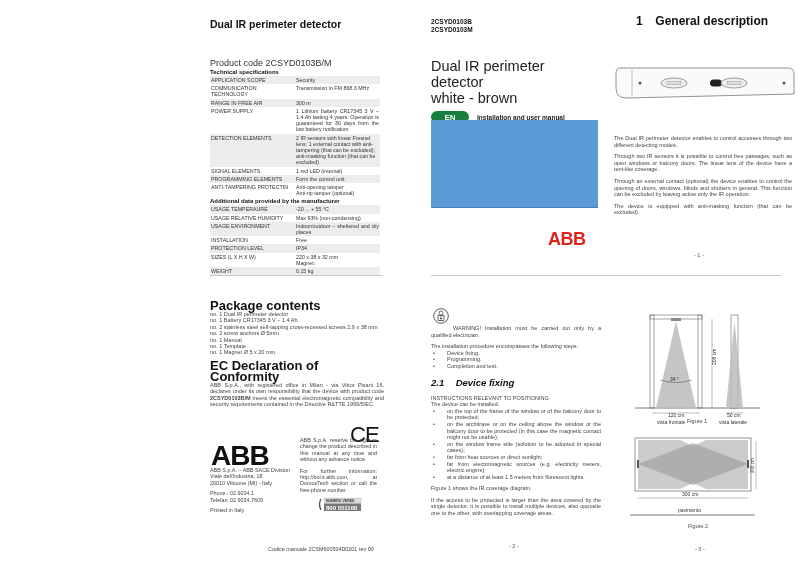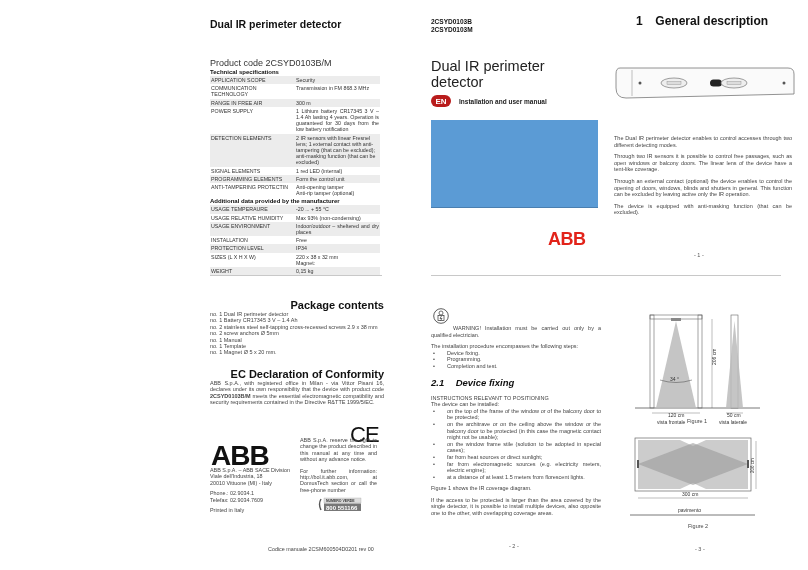--- a/index.html
+++ b/index.html
@@ -17,36 +17,36 @@
     table.spec td { vertical-align: top; padding: 1px 1px; line-height: 6.2px; }
     table.spec td.k { width: 85px; text-transform: uppercase; }
     table.spec tr.shade td { background: #ececec; }
     .just { text-align: justify; }
 
     
     #pB { left: 431px; top: 18px; width: 165px; }
     .codes { font-weight: bold; font-size: 6.5px; line-height: 8px; color: #111; }
     .cover-title { font-size: 14.5px; line-height: 16px; color: #222; margin-top: 24px; }
     .en-row { display: flex; align-items: center; margin-top: 5px; }
-    .en-badge { width: 20px; height: 12px; border-radius: 6px; background: #b91c1c; color: #fff; font-weight: bold; font-size: 8px; display: flex; align-items: center; justify-content: center; }
+    .en-badge { width: 38px; height: 12px; border-radius: 6px; background: #15803d; color: #fff; font-weight: bold; font-size: 8px; display: flex; align-items: center; justify-content: center; }
     .en-label { font-weight: bold; font-size: 6.5px; margin-left: 8px; color: #222; }
     .blue-box { position: absolute; left: 431px; top: 120px; width: 167px; height: 88px; background: #5b9bd5; border-bottom: 1px solid #4a7fb0; }
     .abb-red { position: absolute; left: 548px; top: 229px; font-weight: bold; font-size: 18px; color: #e2231a; letter-spacing: -0.5px; font-family: "Liberation Sans", sans-serif; }
 
     
     #pC { left: 636px; top: 14px; width: 192px; }
     .sec-h { font-weight: bold; font-size: 12px; color: #111; }
     .sec-h .num { display: inline-block; width: 16px; }
     .device { position: absolute; left: 612px; top: 64px; width: 184px; height: 36px; }
     .para { font-size: 5.5px; line-height: 6.6px; color: #444; text-align: justify; margin-bottom: 5px; }
     .pnum { position: absolute; font-size: 5.5px; color: #555; }
 
     
     #pD { left: 210px; top: 300px; width: 174px; }
-    .h-mid { font-weight: bold; font-size: 11px; color: #111; line-height: 11px; text-align: right; }
+    .h-mid { font-weight: bold; font-size: 13px; color: #111; line-height: 11px; }
     .lst { font-size: 5.5px; line-height: 6.4px; color: #444; }
 
     .abb-black { position: absolute; left: 211px; top: 440px; font-weight: bold; font-size: 28px; color: #111; letter-spacing: -1px; }
     .addr { position: absolute; left: 210px; top: 467px; font-size: 5.4px; line-height: 6.4px; color: #444; width: 90px; }
     .ce { position: absolute; left: 350px; top: 422px; font-size: 22px; color: #111; letter-spacing: -1px; }
     .rights { position: absolute; left: 300px; top: 437px; width: 77px; font-size: 5.4px; line-height: 6.4px; color: #444; text-align: justify; }
     .phone-badge { position: absolute; left: 318px; top: 497px; width: 44px; height: 15px; }
     .codice { position: absolute; left: 268px; top: 546px; font-size: 5.4px; color: #444; }
 
     
@@ -142,20 +142,21 @@
           <td>0,15 kg</td>
         </tr>
   </tbody>
     </table>
 </div>
 
 <div class="page" id="pB">
   <div class="codes">2CSYD0103B</div>
   <div class="codes">2CSYD0103M</div>
   <div class="cover-title">Dual IR perimeter detector</div>
+  <div class="cover-title" style="margin-top:0">white - brown</div>
   <div class="en-row">
     <span class="en-badge">EN</span>
     <span class="en-label">Installation and user manual</span>
   </div>
 </div>
 <div class="blue-box"></div>
 <div class="abb-red">ABB</div>
 
 <div class="page" id="pC">
   <div class="sec-h">
@@ -184,21 +185,21 @@
 
 <div class="page" id="pD">
   <div class="h-mid">Package contents</div>
   <div class="lst">no. 1 Dual IR perimeter detector</div>
   <div class="lst">no. 1 Battery CR17345 3 V – 1.4 Ah</div>
   <div class="lst">no. 2 stainless steel self-tapping cross-recessed screws 2.9 x 38 mm</div>
   <div class="lst">no. 2 screw anchors Ø 5mm</div>
   <div class="lst">no. 1 Manual</div>
   <div class="lst">no. 1 Template</div>
   <div class="lst">no. 1 Magnet Ø 5 x 20 mm.</div>
-  <div class="h-mid" style="margin-top:13px;">EC Declaration of Conformity</div>
+  <div class="h-mid" style="margin-top:4px;">EC Declaration of Conformity</div>
   <p class="lst just"><span>ABB S.p.A., with registered office in Milan - via Vittor Pisani 16, declares under its own responsibility that the device with product code </span><b>2CSYD0103B/M</b><span> meets the essential electromagnetic compatibility and security requirements contained in the Directive R&amp;TTE 1999/5/EC.</span></p>
 </div>
 <div class="abb-black">ABB</div>
 <div class="addr">
   <div>ABB S.p.A. – ABB SACE Division</div>
   <div>Viale dell'Industria, 18</div>
   <div>20010 Vittuone (MI) - Italy</div>
   <div style="margin-top:4px">Phone.: 02.9034.1</div>
   <div>Telefax: 02.9034.7609</div>
   <div style="margin-top:4px">Printed in Italy</div>

